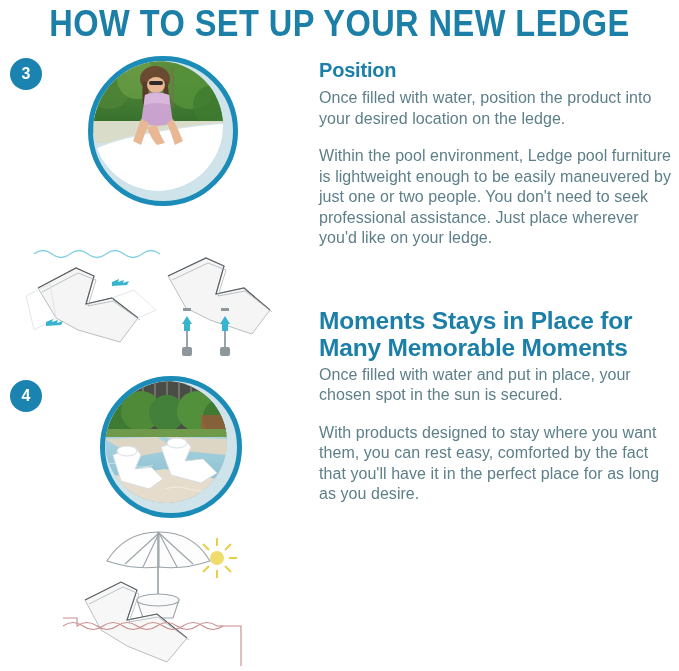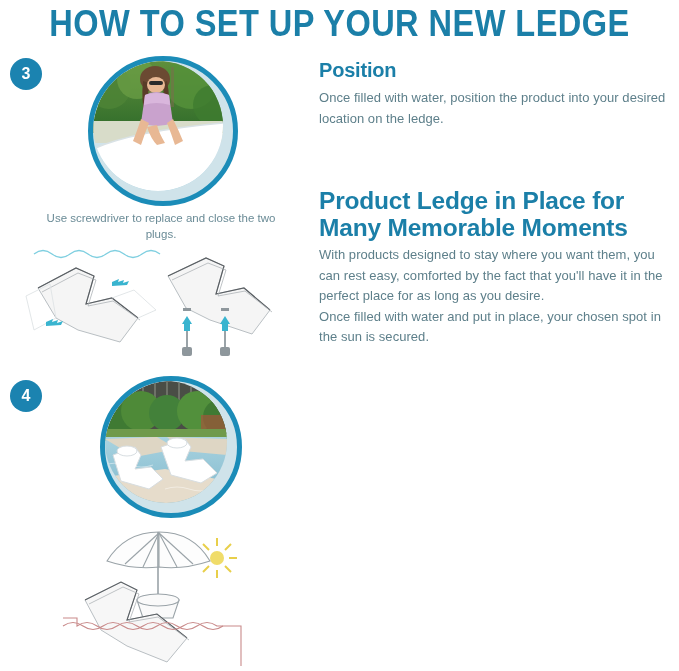--- a/index.html
+++ b/index.html
@@ -63,21 +63,21 @@
 
   .sec-heading{
     color:#1b7fa8;font-weight:bold;
     font-size:20px;line-height:28px;
     margin:0 0 4px 0;
     letter-spacing:-0.2px;
   }
   .sec-heading.two{font-size:24.5px;line-height:27px;}
 
   .para{
-    color:#5d7f8a;font-size:13px;line-height:20.5px;
+    color:#5d7f8a;font-size:16px;line-height:20.5px;
     margin:0 0 17px 0;letter-spacing:0.05px;
   }
   .para.tight{margin-bottom:0;}
   .block-2{margin-top:58px;}
 </style>
 </head>
 <body>
 
 <div class="page">
 
@@ -128,21 +128,20 @@
               <path d="M52 34 Q63 30 76 34 L77 44 Q63 40 51 44 Z" fill="#d9b6dc"></path>
               <path d="M48 58 Q44 70 40 80 L48 84 Q52 72 56 62 Z" fill="#e8b894"></path>
               <path d="M80 58 Q86 70 90 80 L82 84 Q78 72 74 62 Z" fill="#e8b894"></path>
               <path d="M54 66 Q58 78 64 84 L72 82 Q66 72 64 64 Z" fill="#e8b894"></path>
             </g>
           </g>
         </svg>
       </div>
     </div>
 
-    <div class="caption">Use screwdriver to replace and close the two plugs.</div>
 
     <div class="ill ill-1">
       <svg width="290" height="115" viewBox="0 0 290 115">
 
         <path d="M18 8 q9 -7 18 0 t18 0 t18 0 t18 0 t18 0 t18 0 t18 0" stroke="#7fcfe0" stroke-width="1.3" fill="none"></path>
 
         <g>
           <path d="M22 42 L60 22 L78 30 L70 58 L96 52 L122 72 L104 96 L62 84 L40 72 Z" fill="#f5f5f5" stroke="#b9bfc3" stroke-width="1"></path>
           <path d="M22 42 L60 22 L78 30 L70 58 L96 52 L122 72" fill="none" stroke="#5a5f63" stroke-width="1.2"></path>
           <path d="M26 46 L62 27 L80 34 L72 60 L97 55 L124 74" fill="none" stroke="#aeb4b8" stroke-width="0.8"></path>
@@ -274,25 +273,26 @@
         </g>
       </svg>
     </div>
   </div>
 
   <div class="right-col">
 
     <div>
       <h2 class="sec-heading">Position</h2>
       <p class="para">Once filled with water, position the product into your desired location on the ledge.</p>
+      <p class="para">Within the pool environment, Ledge pool furniture is lightweight enough to be easily maneuvered by just one or two people. You don't need to seek professional assistance. Just place wherever you'd like on your ledge.</p>
     </div>
 
     <div class="block-2">
       <h2 class="sec-heading two">
-        <span>Product Ledge in Place for</span><br>
+        <span>Moments Stays in Place for</span><br>
         <span>Many Memorable Moments</span>
       </h2>
+      <p class="para">Once filled with water and put in place, your chosen spot in the sun is secured.</p>
       <p class="para tight">With products designed to stay where you want them, you can rest easy, comforted by the fact that you'll have it in the perfect place for as long as you desire.</p>
-      <p class="para">Once filled with water and put in place, your chosen spot in the sun is secured.</p>
     </div>
   </div>
 
 </div>
 
 </body></html>

